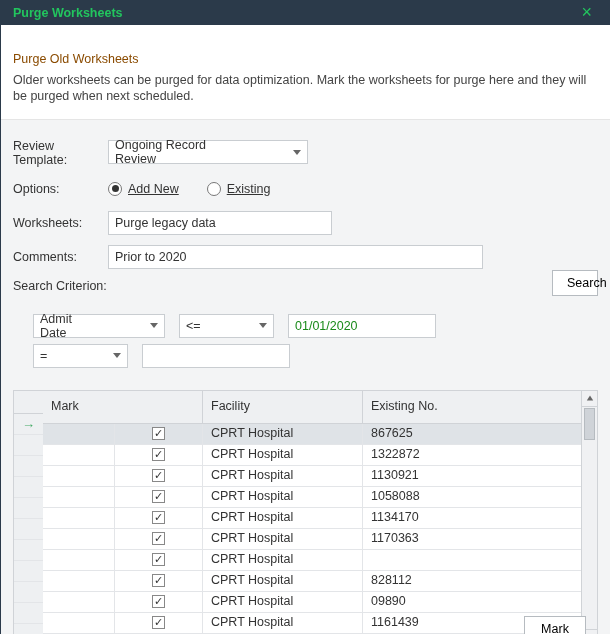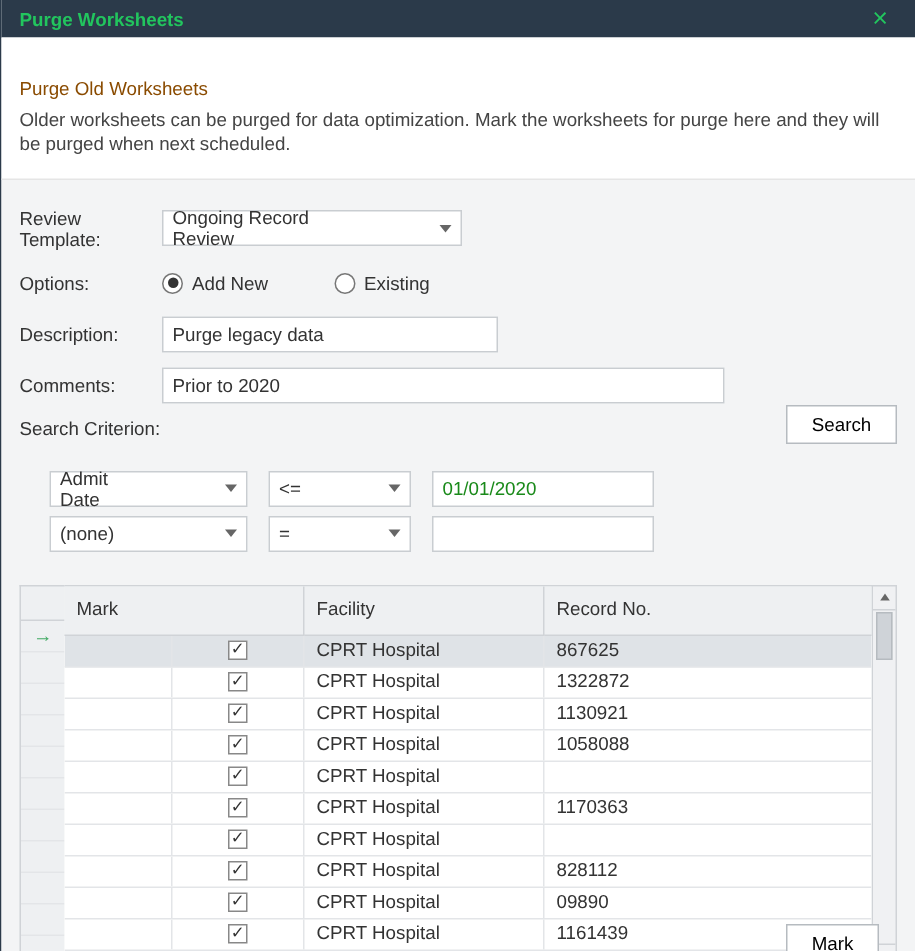--- a/index.html
+++ b/index.html
@@ -47,21 +47,21 @@
   .w-200 { width: 200px; }
   .w-130 { width: 132px; }
   .w-95  { width: 95px; }
   .w-150 { width: 148px; }
   .input-text {
     background: #fff; border: 1px solid #c9cdd1; height: 24px;
     padding: 0 6px; font-family: inherit; font-size: 12.5px; color: #333;
   }
   .input-text.desc { width: 224px; }
   .input-text.comment { width: 375px; padding: 0 6px; }
-  .radio-row { display: flex; gap: 44px; }
+  .radio-row { display: flex; gap: 28px; text-decoration: underline; }
   .radio {
     width: 14px; height: 14px; border-radius: 50%;
     border: 1px solid #777; background: #fff; margin-right: 6px;
     display: inline-flex; align-items: center; justify-content: center;
   }
   .radio.checked::after {
     content: ""; width: 7px; height: 7px; border-radius: 50%; background: #333;
   }
   .radio-wrap { display: inline-flex; align-items: center; cursor: pointer; }
   .section-label { margin: 4px 0 21px; }
@@ -193,50 +193,46 @@
           <span>Add New</span>
         </span>
         <span class="radio-wrap">
           <span class="radio"></span>
           <span>Existing</span>
         </span>
       </div>
     </div>
 
     <div class="form-row">
-      <div class="form-label">Description:</div>
+      <div class="form-label">Worksheets:</div>
       <input class="input-text desc" value="Purge legacy data" style="">
     </div>
 
     <div class="form-row">
       <div class="form-label">Comments:</div>
       <input class="input-text comment" value="Prior to 2020" style="">
     </div>
 
     <div class="section-label">Search Criterion:</div>
     <div class="search-btn-wrap">
-      <button class="btn" style="width:74px">Search</button>
+      <button class="btn" style="width:46px">Search</button>
     </div>
 
     <div class="criteria-row val-green">
       <div class="select w-130">
         <span>Admit Date</span>
         <span class="caret"></span>
       </div>
       <div class="select w-95">
         <span>&lt;=</span>
         <span class="caret"></span>
       </div>
       <input class="input-text w-150" value="01/01/2020" style="">
     </div>
     <div class="criteria-row">
-      <div class="select w-130">
-        <span>(none)</span>
-        <span class="caret"></span>
-      </div>
       <div class="select w-95">
         <span>=</span>
         <span class="caret"></span>
       </div>
       <input class="input-text w-150" value="" style="">
     </div>
 
     <div class="content-lower">
 
       <div style="flex:1">
@@ -254,21 +250,21 @@
                 <div class="gr"></div>
                 <div class="gr"></div>
                 <div class="gr"></div>
                 <div class="gr"></div>
               </div>
           </div>
           <div class="table-main">
             <div class="thead">
               <div class="th col-mark">Mark</div>
               <div class="th col-fac">Facility</div>
-              <div class="th col-acc last">Record No.</div>
+              <div class="th col-acc last">Existing No.</div>
             </div>
             <div class="tbody" id="tbody">
                 <div class="tr selected">
                   <div class="td mark-cell" style="padding: 0px;">
                     <div class="mark-left"></div>
                     <div class="mark-right">
                       <span class="chk">✓</span>
                     </div>
                   </div>
                   <div class="td fac">CPRT Hospital</div>
@@ -305,20 +301,21 @@
                   <div class="td acc last">1058088</div>
                 </div>
                 <div class="tr">
                   <div class="td mark-cell" style="padding: 0px;">
                     <div class="mark-left"></div>
                     <div class="mark-right">
                       <span class="chk">✓</span>
                     </div>
                   </div>
                   <div class="td fac">CPRT Hospital</div>
+                  <div class="td acc last">1134170</div>
                 </div>
                 <div class="tr">
                   <div class="td mark-cell" style="padding: 0px;">
                     <div class="mark-left"></div>
                     <div class="mark-right">
                       <span class="chk">✓</span>
                     </div>
                   </div>
                   <div class="td fac">CPRT Hospital</div>
                   <div class="td acc last">1170363</div>

